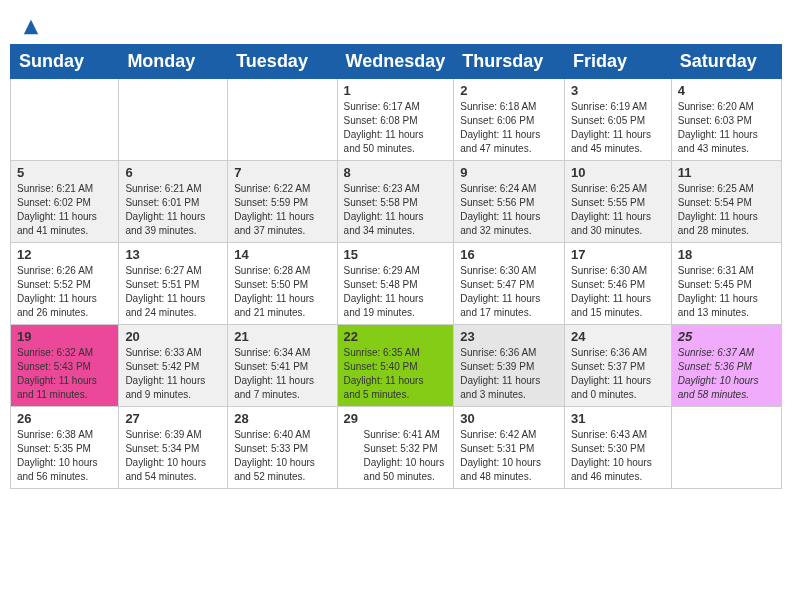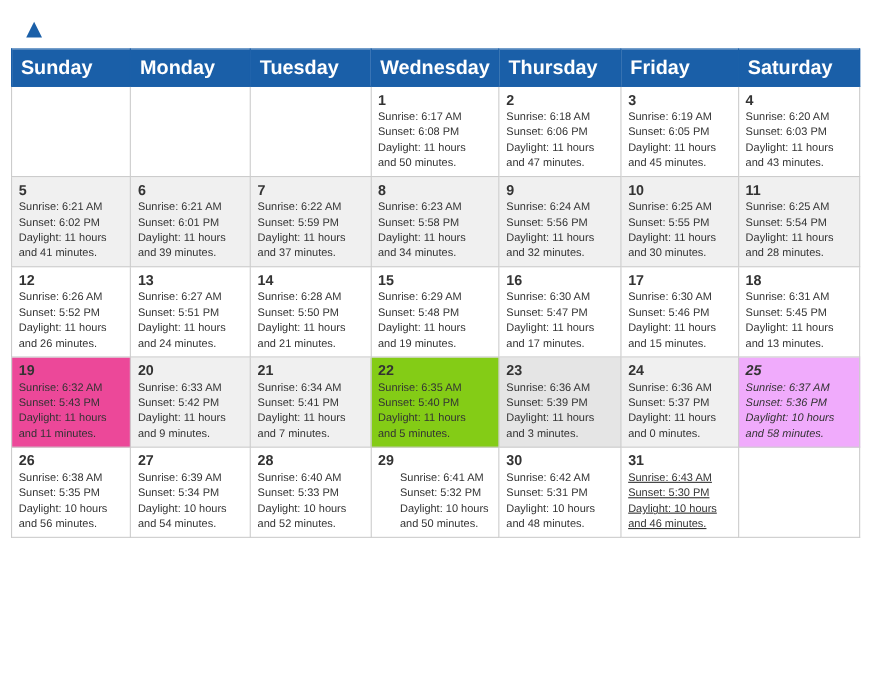--- a/index.html
+++ b/index.html
@@ -337,21 +337,21 @@
         </td>
         <td>
           <div class="day-number">30</div>
           <div class="day-info" style="white-space: pre-line;">Sunrise: 6:42 AM
 Sunset: 5:31 PM
 Daylight: 10 hours
 and 48 minutes.</div>
         </td>
         <td>
           <div class="day-number">31</div>
-          <div class="day-info" style="white-space: pre-line; text-decoration: underline;">Sunrise: 6:43 AM
+          <div class="day-info" style="white-space: pre-line;">Sunrise: 6:43 AM
 Sunset: 5:30 PM
 Daylight: 10 hours
 and 46 minutes.</div>
         </td>
         <td class="empty"></td>
       </tr>
     </tbody>
 </table>
 
 </body></html>

